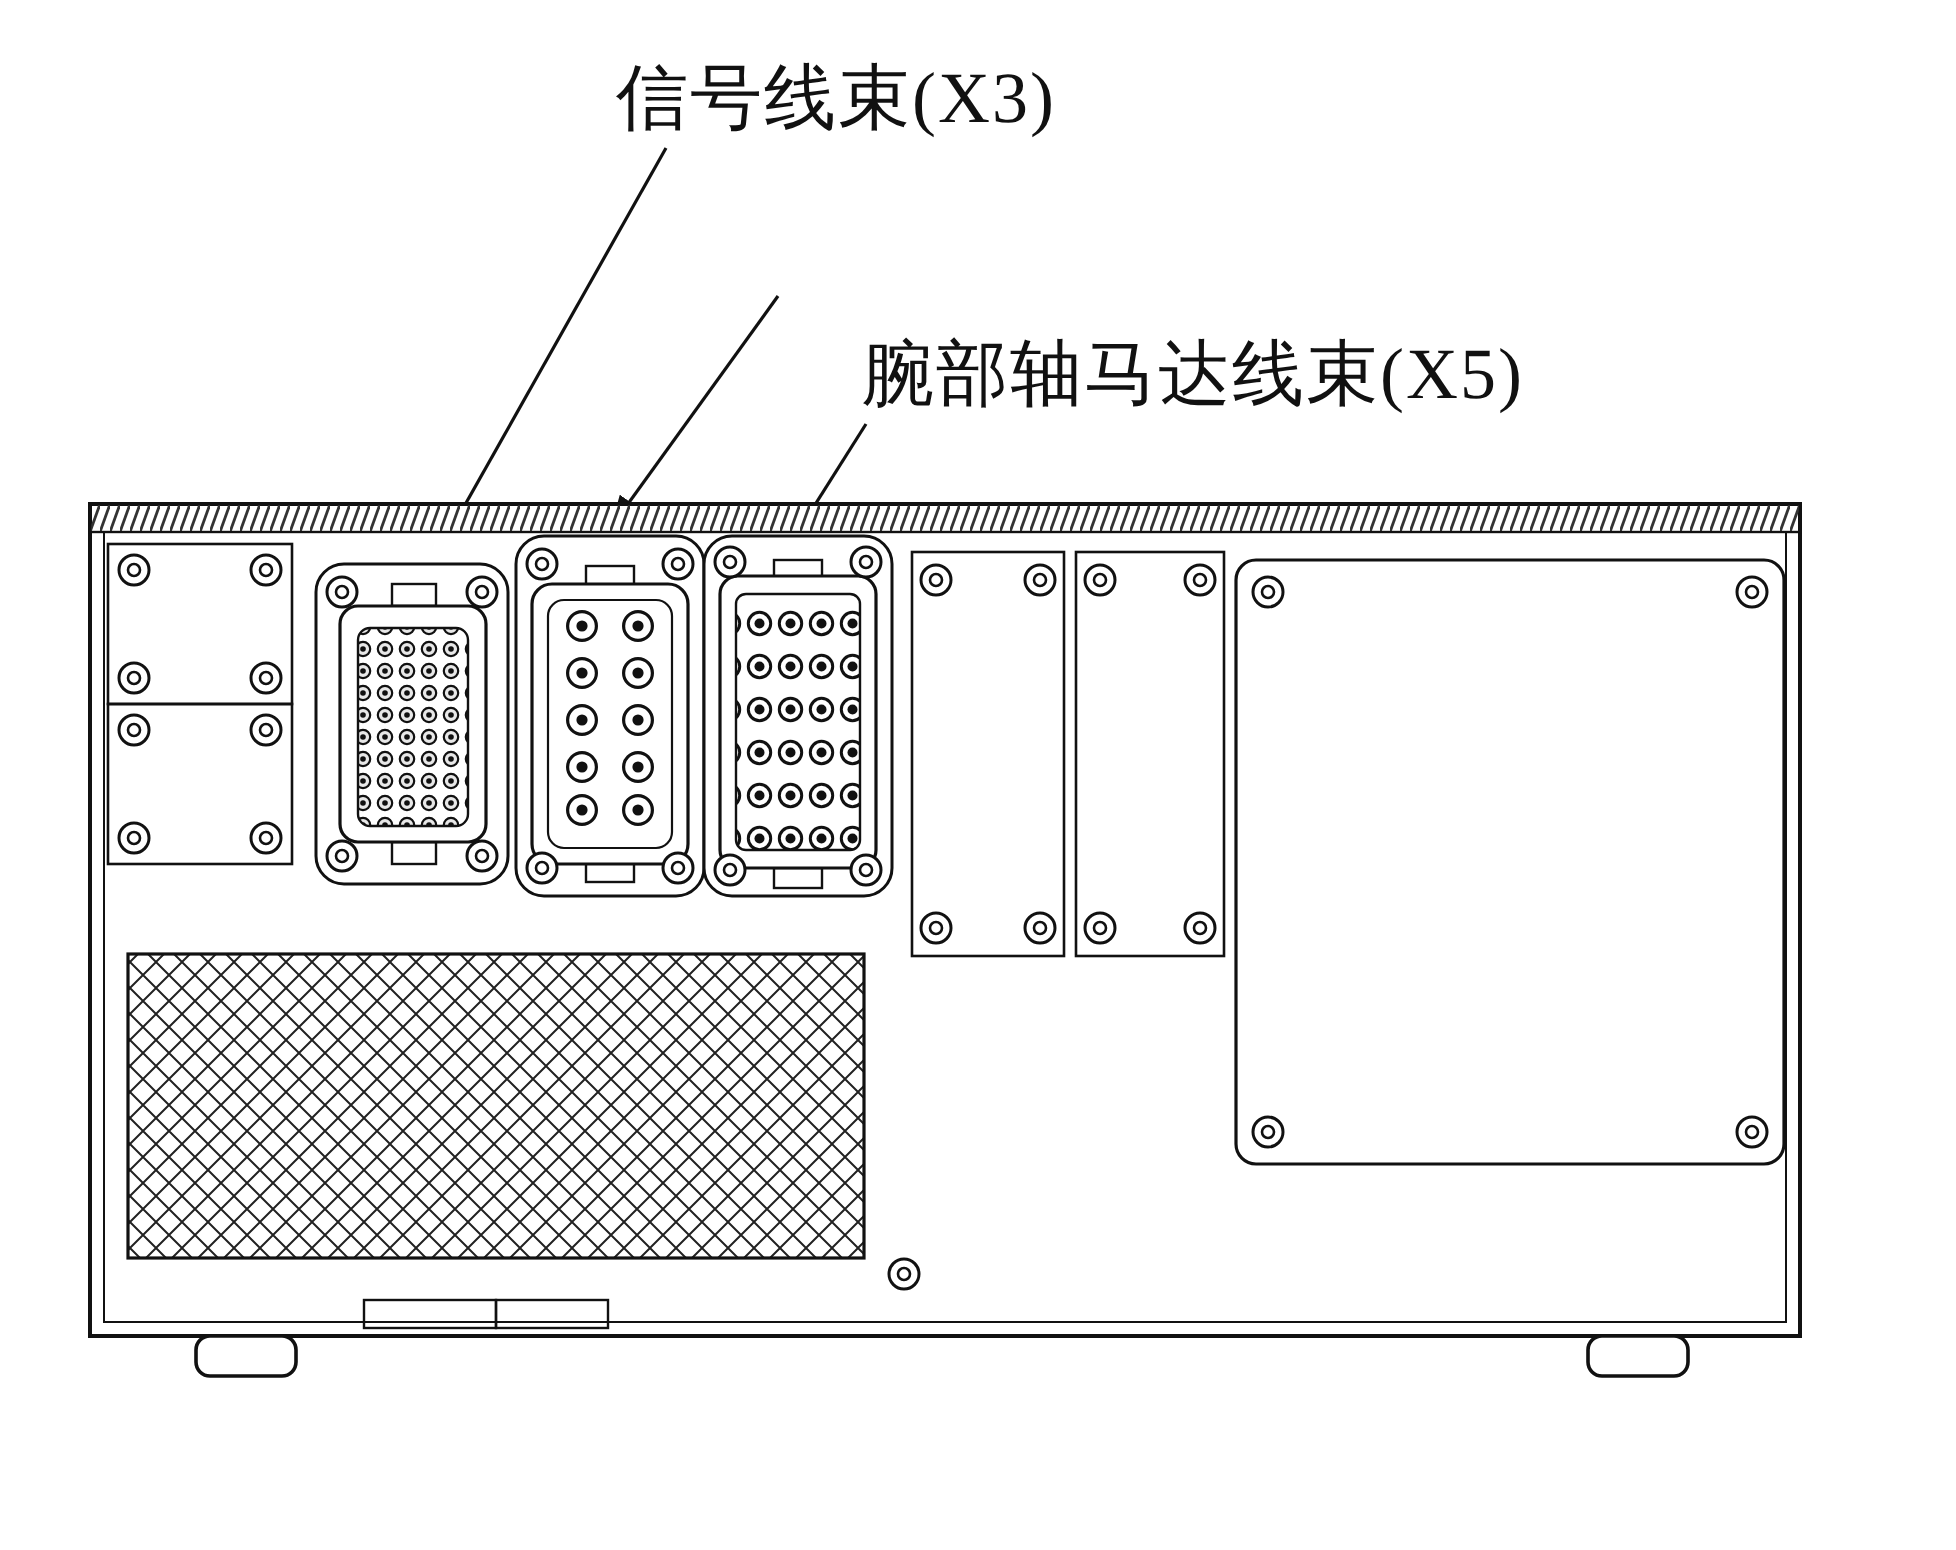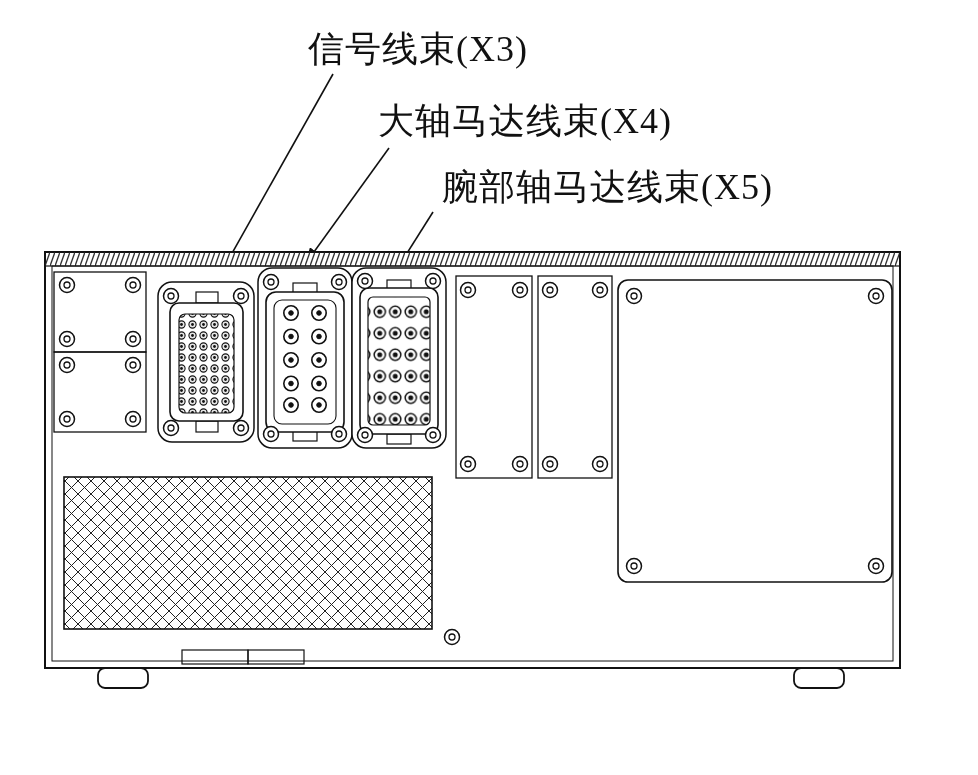--- a/index.html
+++ b/index.html
@@ -4,21 +4,21 @@
 <style>
   html,body{margin:0;padding:0;background:#ffffff;}
   .stage{
     position:relative;width:978px;height:775px;background:#ffffff;overflow:hidden;
     font-family:"Liberation Serif","DejaVu Serif",serif;color:#111;
   }
   .drawing{position:absolute;left:0;top:0;}
   .callout{position:absolute;white-space:nowrap;font-size:36px;line-height:1.2;letter-spacing:1px;}
   .callout-x3{left:308px;top:28px;}
   .callout-x4{left:378px;top:100px;}
-  .callout-x5{left:442px;top:166px;text-align:right;}
+  .callout-x5{left:431px;top:166px;text-align:right;}
   .caption{position:absolute;left:268px;top:694px;font-size:37px;white-space:nowrap;letter-spacing:1px;}
 </style>
 </head>
 <body>
 
 <div class="stage">
 
   <svg class="drawing" width="978" height="775" viewBox="0 0 978 775">
     <defs>
       <pattern id="crosshatch" width="13" height="13" patternUnits="userSpaceOnUse">
@@ -155,17 +155,16 @@
         <use href="#screw" x="600" y="464"></use>
       <use href="#screw" x="634" y="296"></use>
         <use href="#screw" x="876" y="296"></use>
       <use href="#screw" x="634" y="566"></use>
         <use href="#screw" x="876" y="566"></use>
       <use href="#screw" x="452" y="637"></use>
     </g>
   </svg>
 
   <div class="callout callout-x3">信号线束(X3)</div>
-  <div class="callout callout-x4">大轴马达线束(X4)</div>
   <div class="callout callout-x5">腕部轴马达线束(X5)</div>
 
 
 </div>
 
 </body></html>

